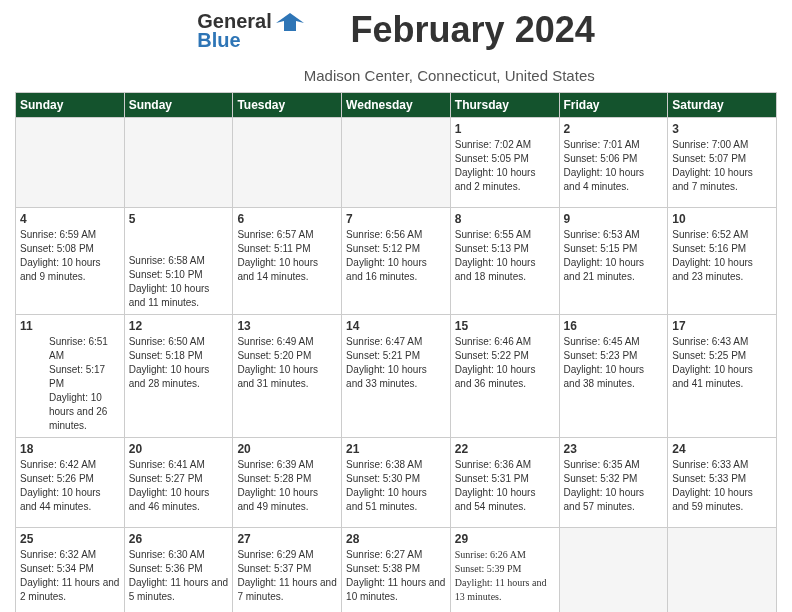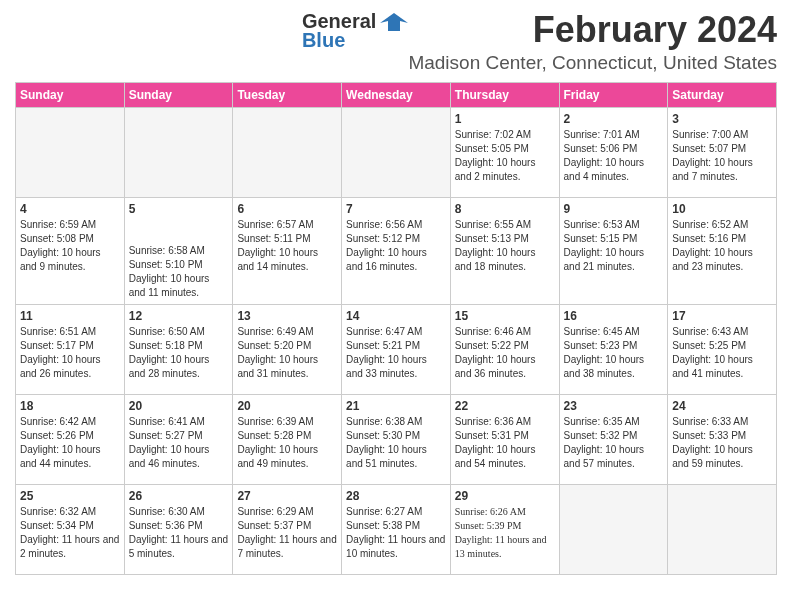--- a/index.html
+++ b/index.html
@@ -5,21 +5,21 @@
     * { box-sizing: border-box; margin: 0; padding: 0; }
     body {
       font-family: Arial, sans-serif;
       background: #fff;
       width: 792px;
       min-height: 612px;
       padding: 10px 15px;
     }
     .header-area {
       display: flex;
-      justify-content: flex-end;
+      justify-content: center;
       align-items: flex-start;
       margin-bottom: 8px;
     }
     .logo {
       display: flex;
       flex-direction: column;
       align-items: flex-start;
     }
     .logo-top {
       display: flex;
@@ -29,31 +29,31 @@
     .title-area {
       text-align: right;
     }
     .month-title {
       font-size: 36px;
       font-weight: bold;
       color: #333;
       line-height: 1.1;
     }
     .location-title {
-      font-size: 19px;
+      font-size: 15px;
       color: #555;
-      margin-top: 2px;
+      margin-top: 17px;
     }
     table {
       width: 100%;
       border-collapse: collapse;
       table-layout: fixed;
     }
     th {
-      background-color: #ec4899;
+      background-color: #14532d;
       color: #fff;
       font-size: 12px;
       font-weight: bold;
       padding: 5px 4px;
       text-align: left;
       border: 1px solid #ccc;
     }
     td {
       border: 1px solid #ccc;
       vertical-align: top;
@@ -173,21 +173,21 @@
         <td>
           <div class="day-number">10</div>
           <div class="day-info" style="white-space: pre-line;">Sunrise: 6:52 AM
 Sunset: 5:16 PM
 Daylight: 10 hours and 23 minutes.</div>
         </td>
       </tr>
       <tr>
         <td>
           <div class="day-number">11</div>
-          <div class="day-info" style="white-space: pre-line;">Sunrise: 6:51 AM
+          <div class="day-info" style="white-space: pre-line; margin-left: 29px;">Sunrise: 6:51 AM
 Sunset: 5:17 PM
 Daylight: 10 hours and 26 minutes.</div>
         </td>
         <td>
           <div class="day-number">12</div>
           <div class="day-info" style="white-space: pre-line;">Sunrise: 6:50 AM
 Sunset: 5:18 PM
 Daylight: 10 hours and 28 minutes.</div>
         </td>
         <td>

